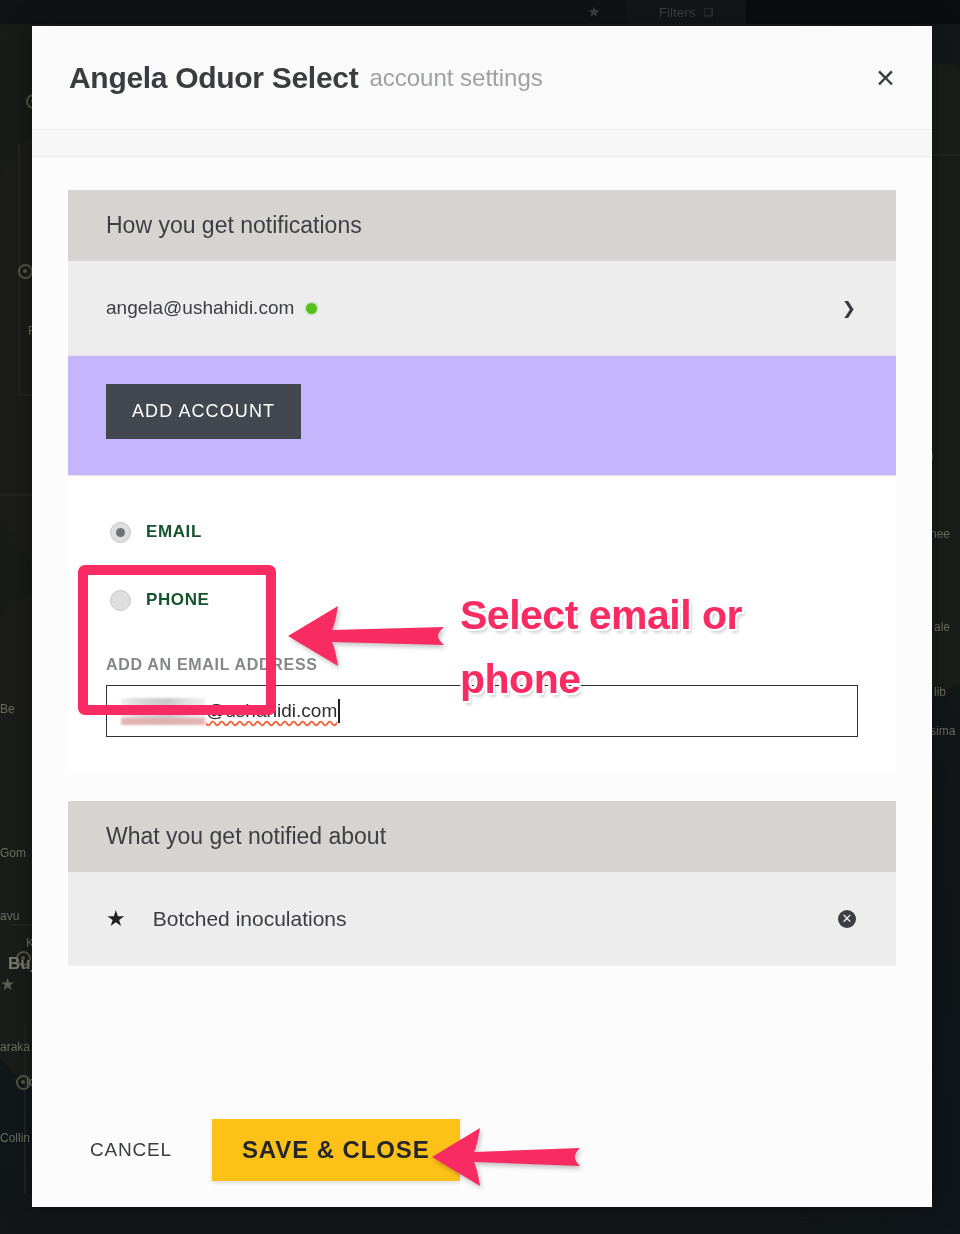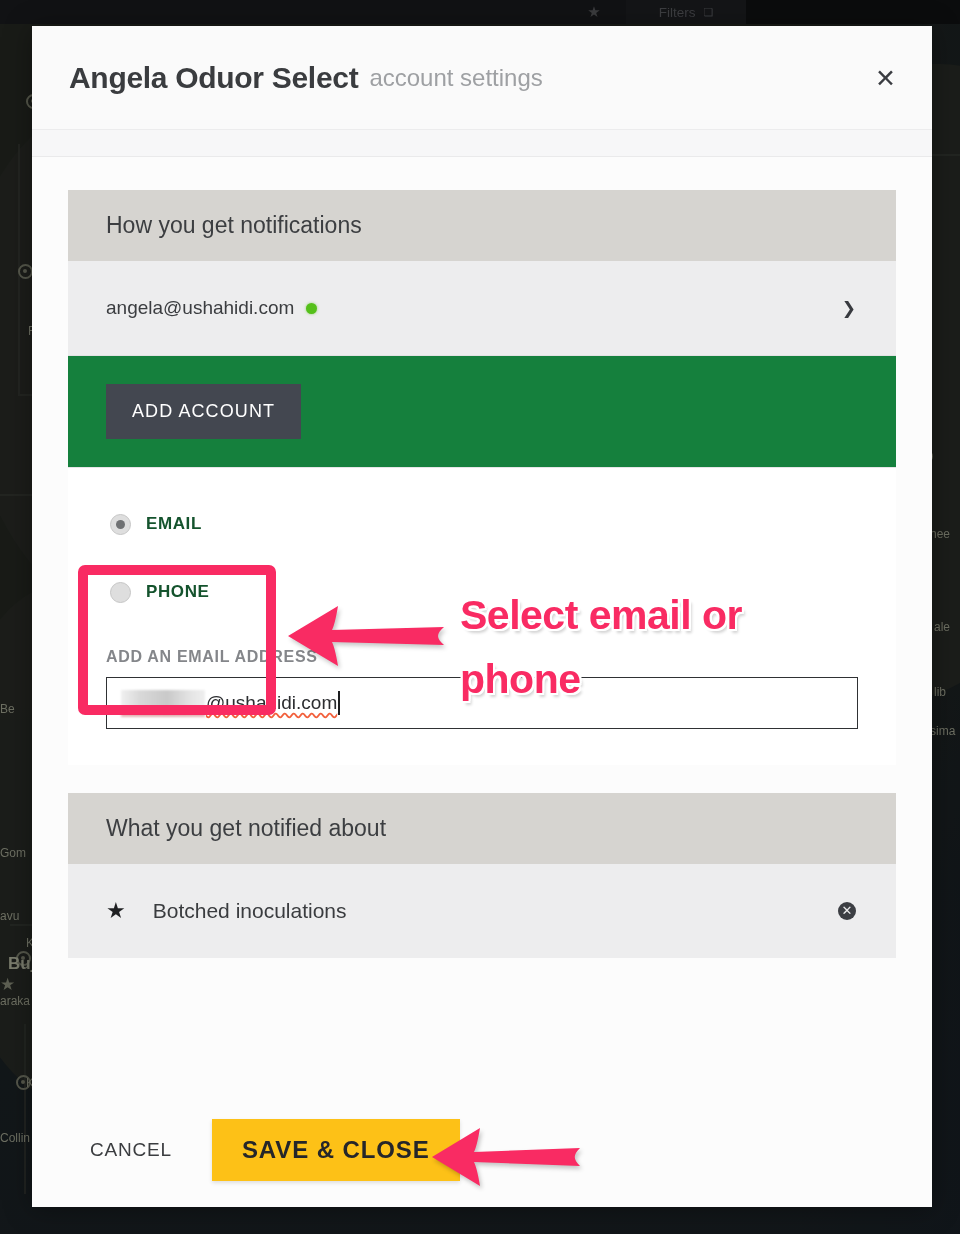--- a/index.html
+++ b/index.html
@@ -243,22 +243,22 @@
   .chevron {
     position: absolute;
     right: 40px;
     color: #383a3f;
     font-size: 17px;
     font-weight: 700;
     font-family: "DejaVu Sans", sans-serif;
     cursor: pointer;
   }
   .panel-actions {
-    background: #15803d;
-    padding: 28px 38px 28px 38px;
+    background: #c4b5fd;
+    padding: 28px 38px 36px 38px;
   }
   #add-account-btn {
     background: #434750;
     color: #ffffff;
     border: none;
     font-size: 18px;
     letter-spacing: 1.1px;
     padding: 17px 26px;
     font-family: "Liberation Sans", sans-serif;
     cursor: pointer;
@@ -478,21 +478,21 @@
     <div class="map-dot" style="left:18px;top:240px;"></div>
     <div class="map-dot" style="left:16px;top:927px;"></div>
     <div class="map-dot" style="left:16px;top:1051px;"></div>
     <div class="map-dot" style="left:918px;top:425px;"></div>
     <div class="map-star" style="left:0px;top:950px;">★</div>
 
     <div id="map-labels">
         <div class="map-label" style="left: 0px; top: 885px;">avu</div>
         <div class="map-label big" style="left: 8px; top: 930px;">Buj</div>
         <div class="map-label" style="left: 26px; top: 912px;">K</div>
-        <div class="map-label" style="left: 0px; top: 970px;">araka</div>
+        <div class="map-label" style="left: 0px; top: 1016px;">araka</div>
         <div class="map-label" style="left: 26px; top: 1052px;">K</div>
         <div class="map-label" style="left: 0px; top: 1107px;">Collin</div>
         <div class="map-label" style="left: 0px; top: 678px;">Be</div>
         <div class="map-label" style="left: 0px; top: 822px;">Gom</div>
         <div class="map-label" style="left: 28px; top: 300px;">R</div>
         <div class="map-label" style="left: 930px; top: 503px;">nee</div>
         <div class="map-label" style="left: 934px; top: 596px;">ale</div>
         <div class="map-label" style="left: 883px; top: 620px;">aal</div>
         <div class="map-label" style="left: 934px; top: 661px;">lib</div>
         <div class="map-label" style="left: 930px; top: 700px;">sima</div>

